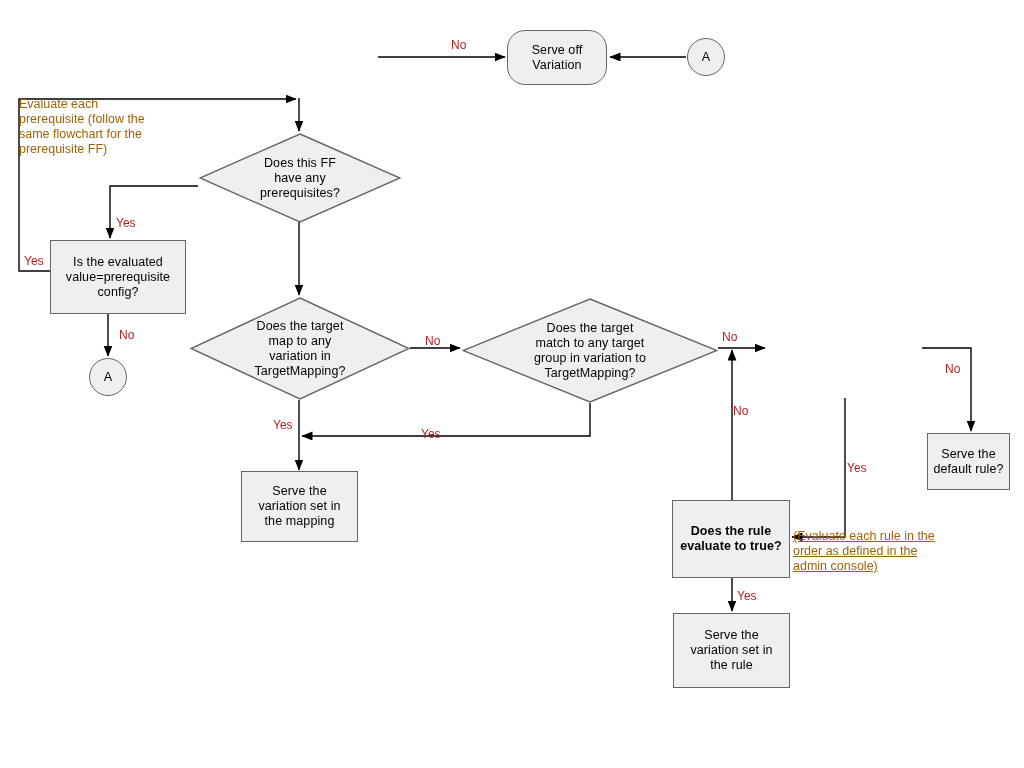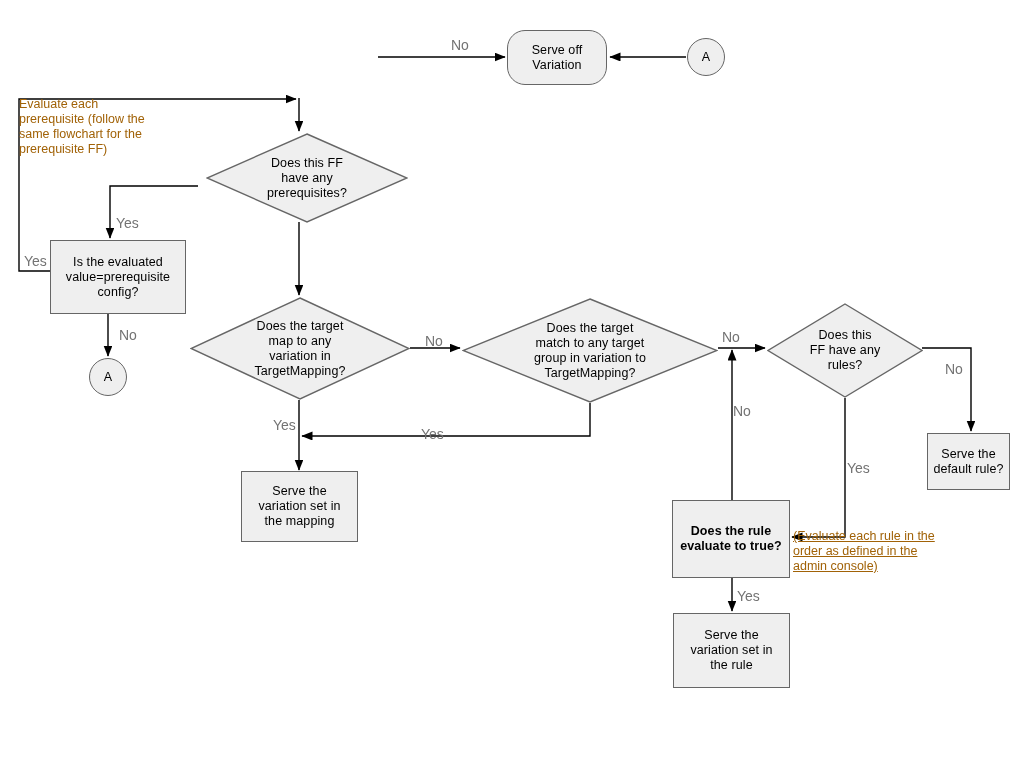--- a/index.html
+++ b/index.html
@@ -65,22 +65,22 @@
   .free-text {
     position: absolute;
     color: #a16207;
     font-size: 12.5px;
     line-height: 15px;
     white-space: pre-line;
     text-align: left;
   }
   .edge-label {
     position: absolute;
-    color: #737373;
-    font-size: 14px;
+    color: #b91c1c;
+    font-size: 12px;
     line-height: 14px;
     background: transparent;
     white-space: nowrap;
   }
 </style>
 </head>
 <body>
 
 <div id="canvas">
 
@@ -127,21 +127,21 @@
 
   <div class="node node-box" style="left:507px; top:30px; width:100px; height:55px;border-radius:18px;">
     <div style="white-space:pre-line;">Serve off
 Variation</div>
   </div>
 
   <div class="node node-circle" style="left:687px; top:38px; width:38px; height:38px;">
     <div>A</div>
   </div>
 
-  <div class="node node-diamond" style="left:206px; top:133px; width:202px; height:90px;">
+  <div class="node node-diamond" style="left:199px; top:133px; width:202px; height:90px;">
     <svg class="diamond-shape" viewBox="0 0 202 90" preserveAspectRatio="none">
       <polygon points="101,1 201,45 101,89 1,45" fill="#efefef" stroke="#666666" stroke-width="1.4"></polygon>
     </svg>
     <div class="dlabel" style="white-space:pre-line;">Does this FF
 have any
 prerequisites?</div>
   </div>
 
   <div class="node node-box" style="left:50px; top:240px; width:136px; height:74px;">
     <div style="white-space:pre-line;">Is the evaluated
@@ -166,28 +166,20 @@
   <div class="node node-diamond" style="left:462px; top:298px; width:256px; height:105px;">
     <svg class="diamond-shape" viewBox="0 0 256 105" preserveAspectRatio="none">
       <polygon points="128,1 255,52.5 128,104 1,52.5" fill="#efefef" stroke="#666666" stroke-width="1.4"></polygon>
     </svg>
     <div class="dlabel" style="white-space:pre-line;">Does the target
 match to any target
 group in variation to
 TargetMapping?</div>
   </div>
 
-  <div class="node node-diamond" style="left:767px; top:303px; width:156px; height:95px;">
-    <svg class="diamond-shape" viewBox="0 0 156 95" preserveAspectRatio="none">
-      <polygon points="78,1 155,47.5 78,94 1,47.5" fill="#efefef" stroke="#666666" stroke-width="1.4"></polygon>
-    </svg>
-    <div class="dlabel" style="white-space:pre-line;">Does this
-FF have any
-rules?</div>
-  </div>
 
   <div class="node node-box" style="left:927px; top:433px; width:83px; height:57px;">
     <div style="white-space:pre-line;">Serve the
 default rule?</div>
   </div>
 
   <div class="node node-box" style="left:241px; top:471px; width:117px; height:71px;">
     <div style="white-space:pre-line;">Serve the
 variation set in
 the mapping</div>

